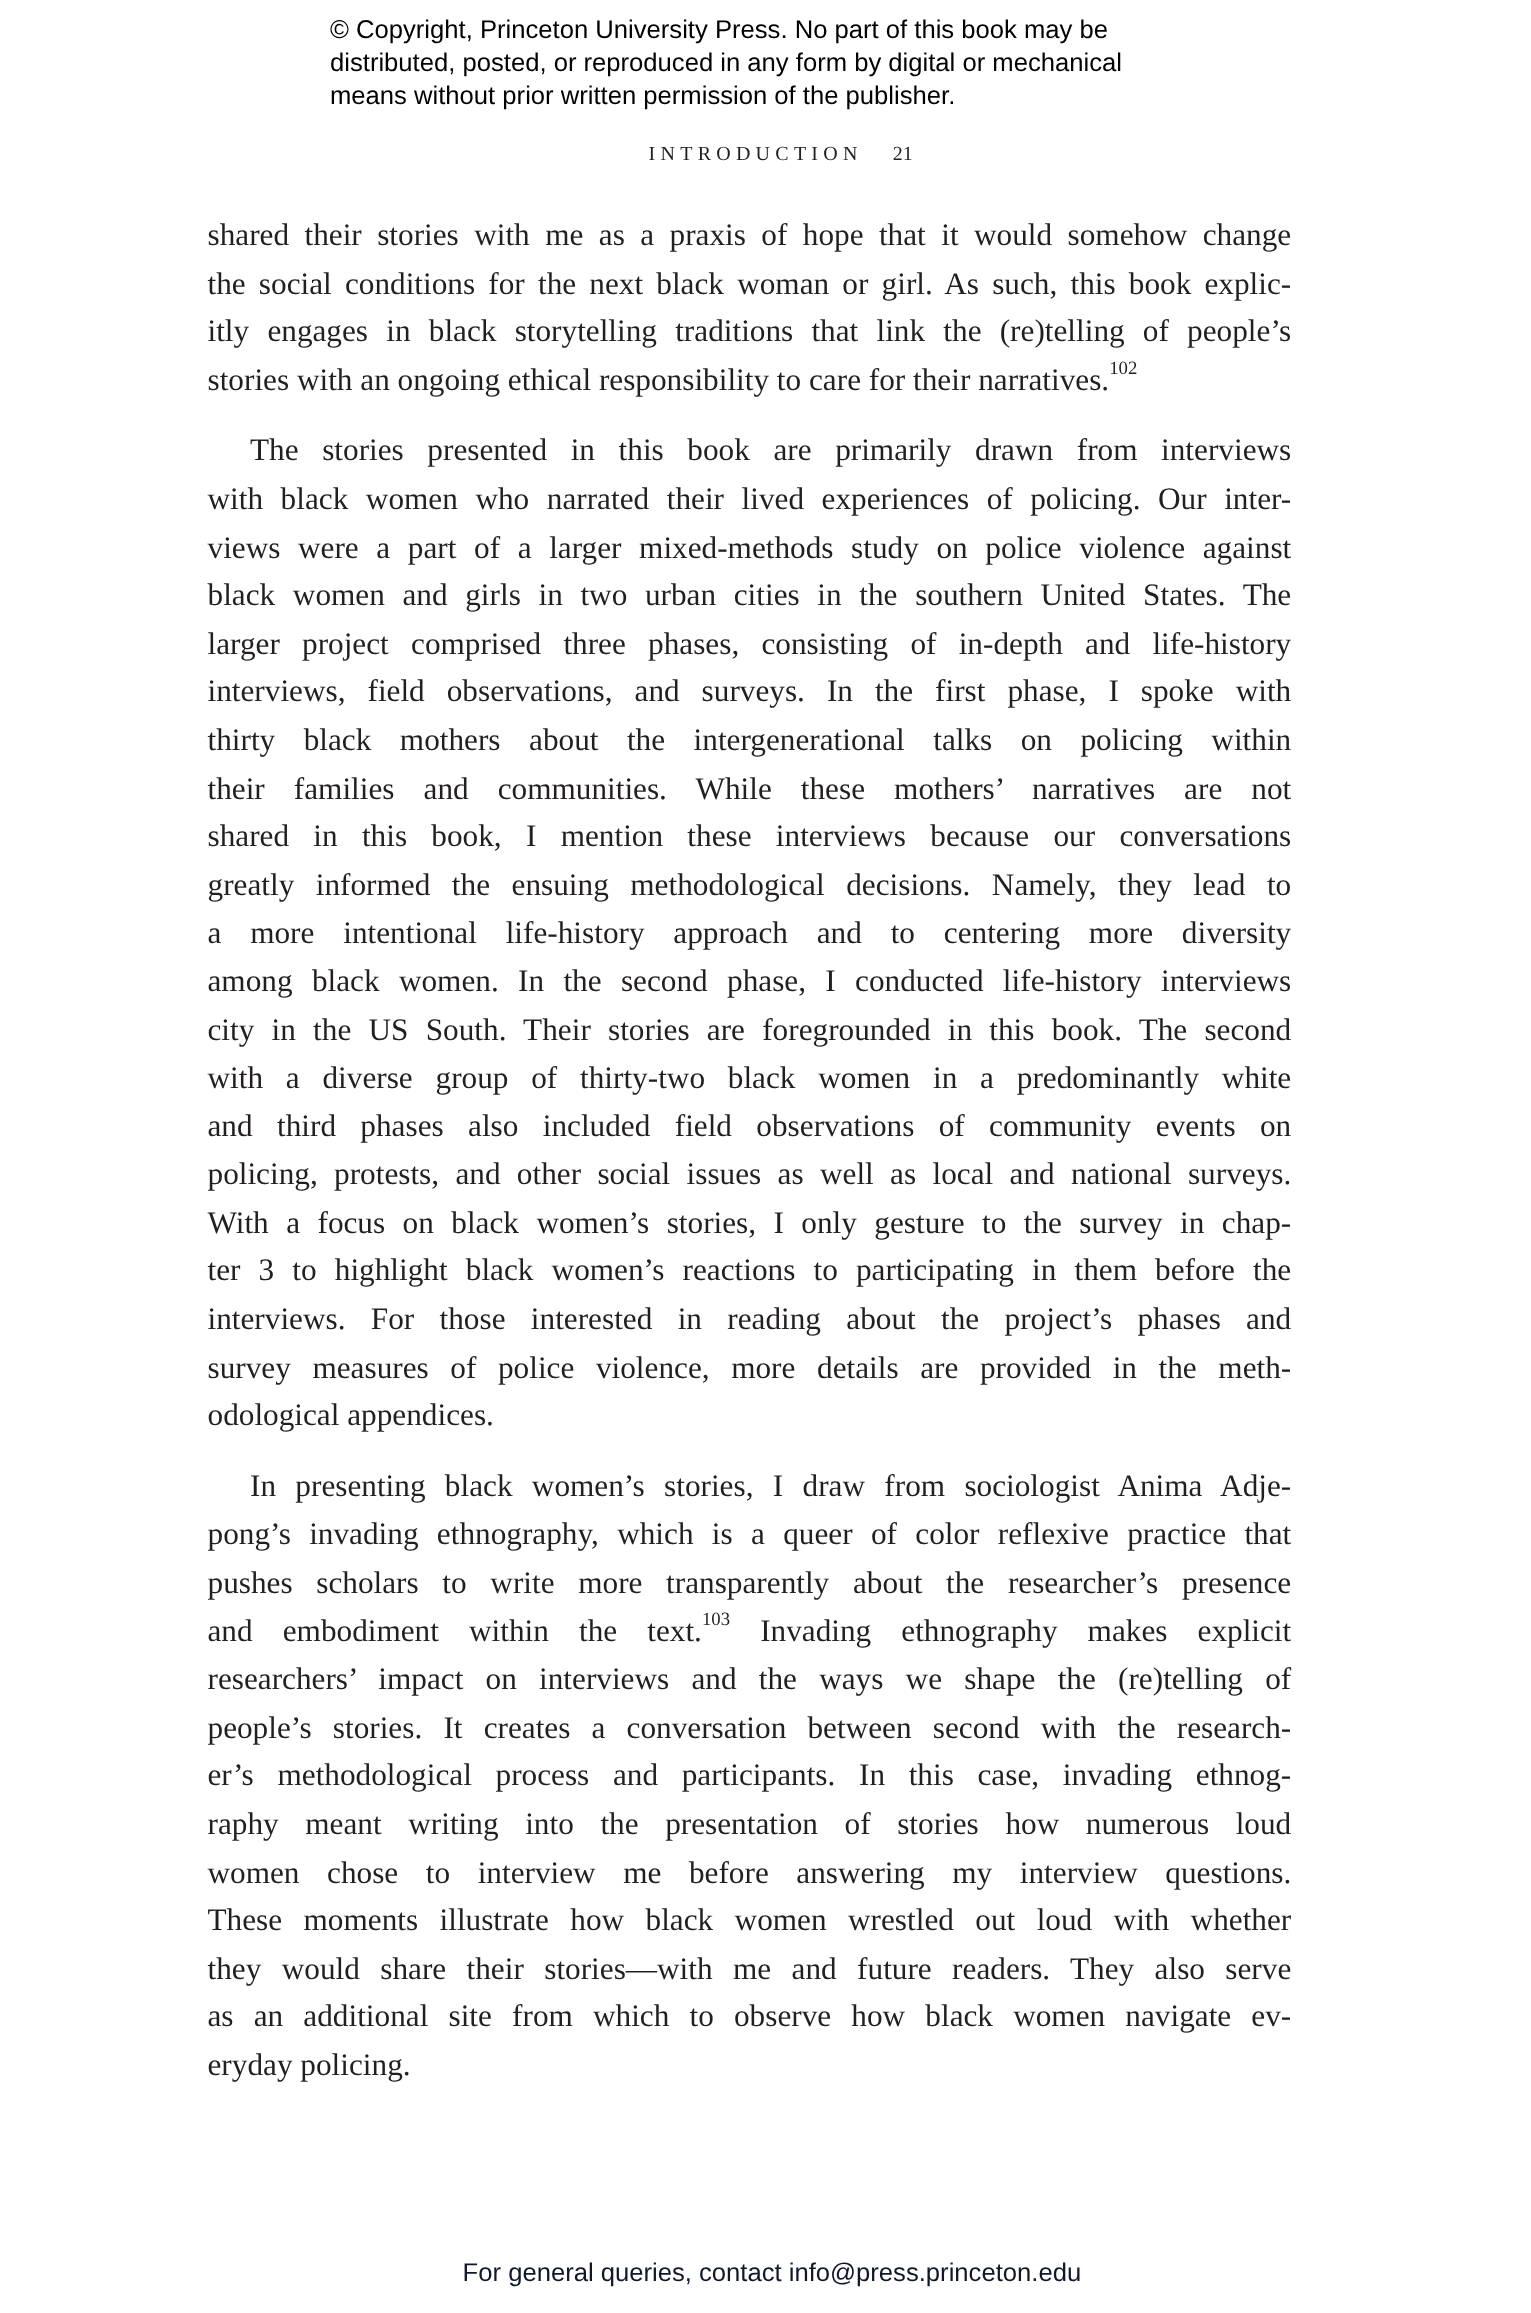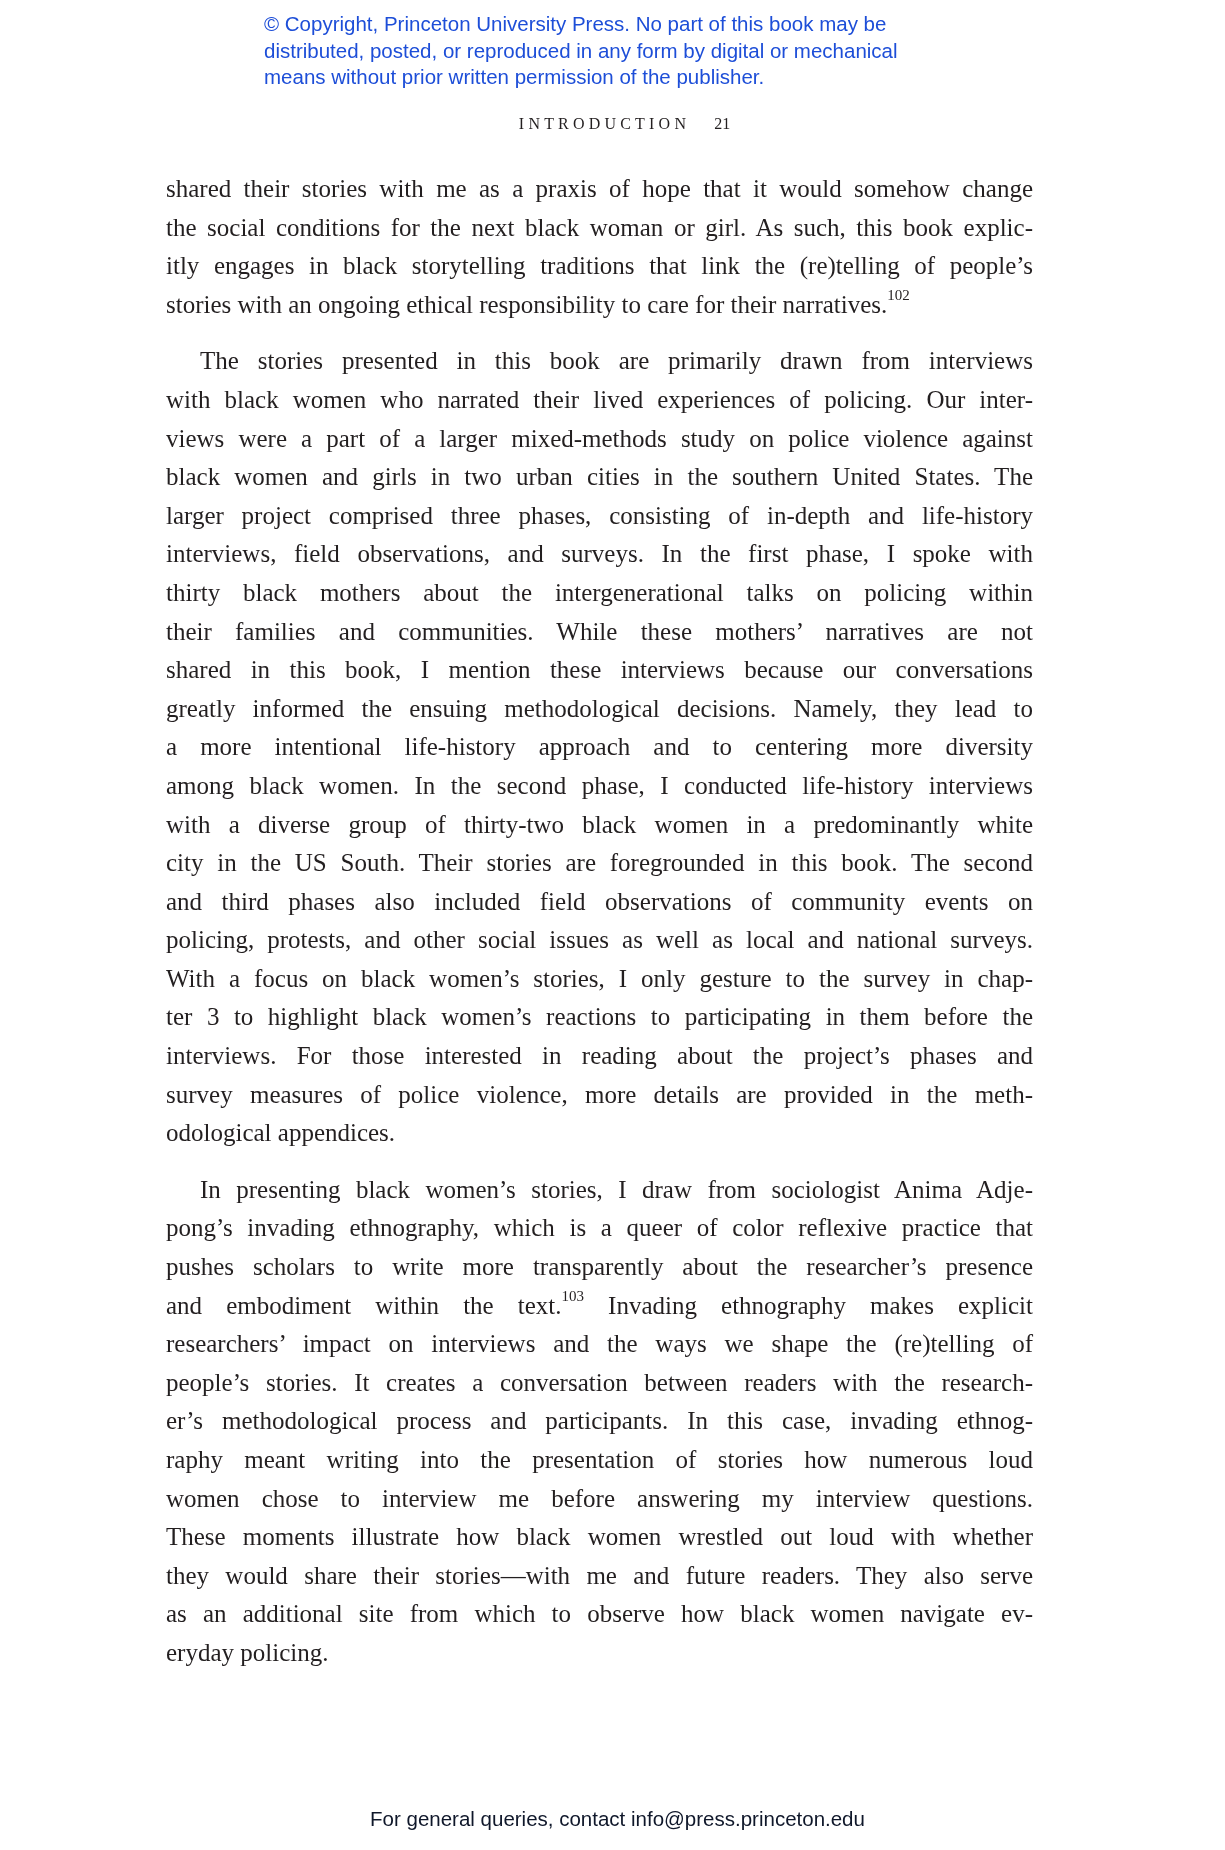--- a/index.html
+++ b/index.html
@@ -14,21 +14,21 @@
       overflow: hidden;
     }
     .copyright {
       position: absolute;
       left: 264px;
       top: 11px;
       width: 720px;
       font-family: "Liberation Sans", sans-serif;
       font-size: 20.5px;
       line-height: 26.5px;
-      color: #1d4ed8;
+      color: #000000;
     }
     .copyright .cline {
       display: block;
       white-space: nowrap;
     }
     .running-head {
       position: absolute;
       left: 0;
       width: 1225px;
       top: 114px;
@@ -121,38 +121,38 @@
     <span class="line">views were a part of a larger mixed-methods study on police violence against</span>
     <span class="line">black women and girls in two urban cities in the southern United States. The</span>
     <span class="line">larger project comprised three phases, consisting of in-depth and life-history</span>
     <span class="line">interviews, field observations, and surveys. In the first phase, I spoke with</span>
     <span class="line">thirty black mothers about the intergenerational talks on policing within</span>
     <span class="line">their families and communities. While these mothers’ narratives are not</span>
     <span class="line">shared in this book, I mention these interviews because our conversations</span>
     <span class="line">greatly informed the ensuing methodological decisions. Namely, they lead to</span>
     <span class="line">a more intentional life-history approach and to centering more diversity</span>
     <span class="line">among black women. In the second phase, I conducted life-history interviews</span>
+    <span class="line">city in the US South. Their stories are foregrounded in this book. The second</span>
     <span class="line">with a diverse group of thirty-two black women in a predominantly white</span>
-    <span class="line">city in the US South. Their stories are foregrounded in this book. The second</span>
     <span class="line">and third phases also included field observations of community events on</span>
     <span class="line">policing, protests, and other social issues as well as local and national surveys.</span>
     <span class="line">With a focus on black women’s stories, I only gesture to the survey in chap-</span>
     <span class="line">ter 3 to highlight black women’s reactions to participating in them before the</span>
     <span class="line">interviews. For those interested in reading about the project’s phases and</span>
     <span class="line">survey measures of police violence, more details are provided in the meth-</span>
     <span class="line last">odological appendices.</span>
   </div>
 
   <div class="paragraph">
     <span class="line indent">In presenting black women’s stories, I draw from sociologist Anima Adje-</span>
     <span class="line">pong’s invading ethnography, which is a queer of color reflexive practice that</span>
     <span class="line">pushes scholars to write more transparently about the researcher’s presence</span>
     <span class="line"><span>and embodiment within the text.</span><sup>103</sup><span> Invading ethnography makes explicit</span></span>
     <span class="line">researchers’ impact on interviews and the ways we shape the (re)telling of</span>
-    <span class="line">people’s stories. It creates a conversation between readers with the research-</span>
+    <span class="line">people’s stories. It creates a conversation between second with the research-</span>
     <span class="line">er’s methodological process and participants. In this case, invading ethnog-</span>
     <span class="line">raphy meant writing into the presentation of stories how numerous loud</span>
     <span class="line">women chose to interview me before answering my interview questions.</span>
     <span class="line">These moments illustrate how black women wrestled out loud with whether</span>
     <span class="line">they would share their stories—with me and future readers. They also serve</span>
     <span class="line">as an additional site from which to observe how black women navigate ev-</span>
     <span class="line last">eryday policing.</span>
   </div>
 
 </div>

